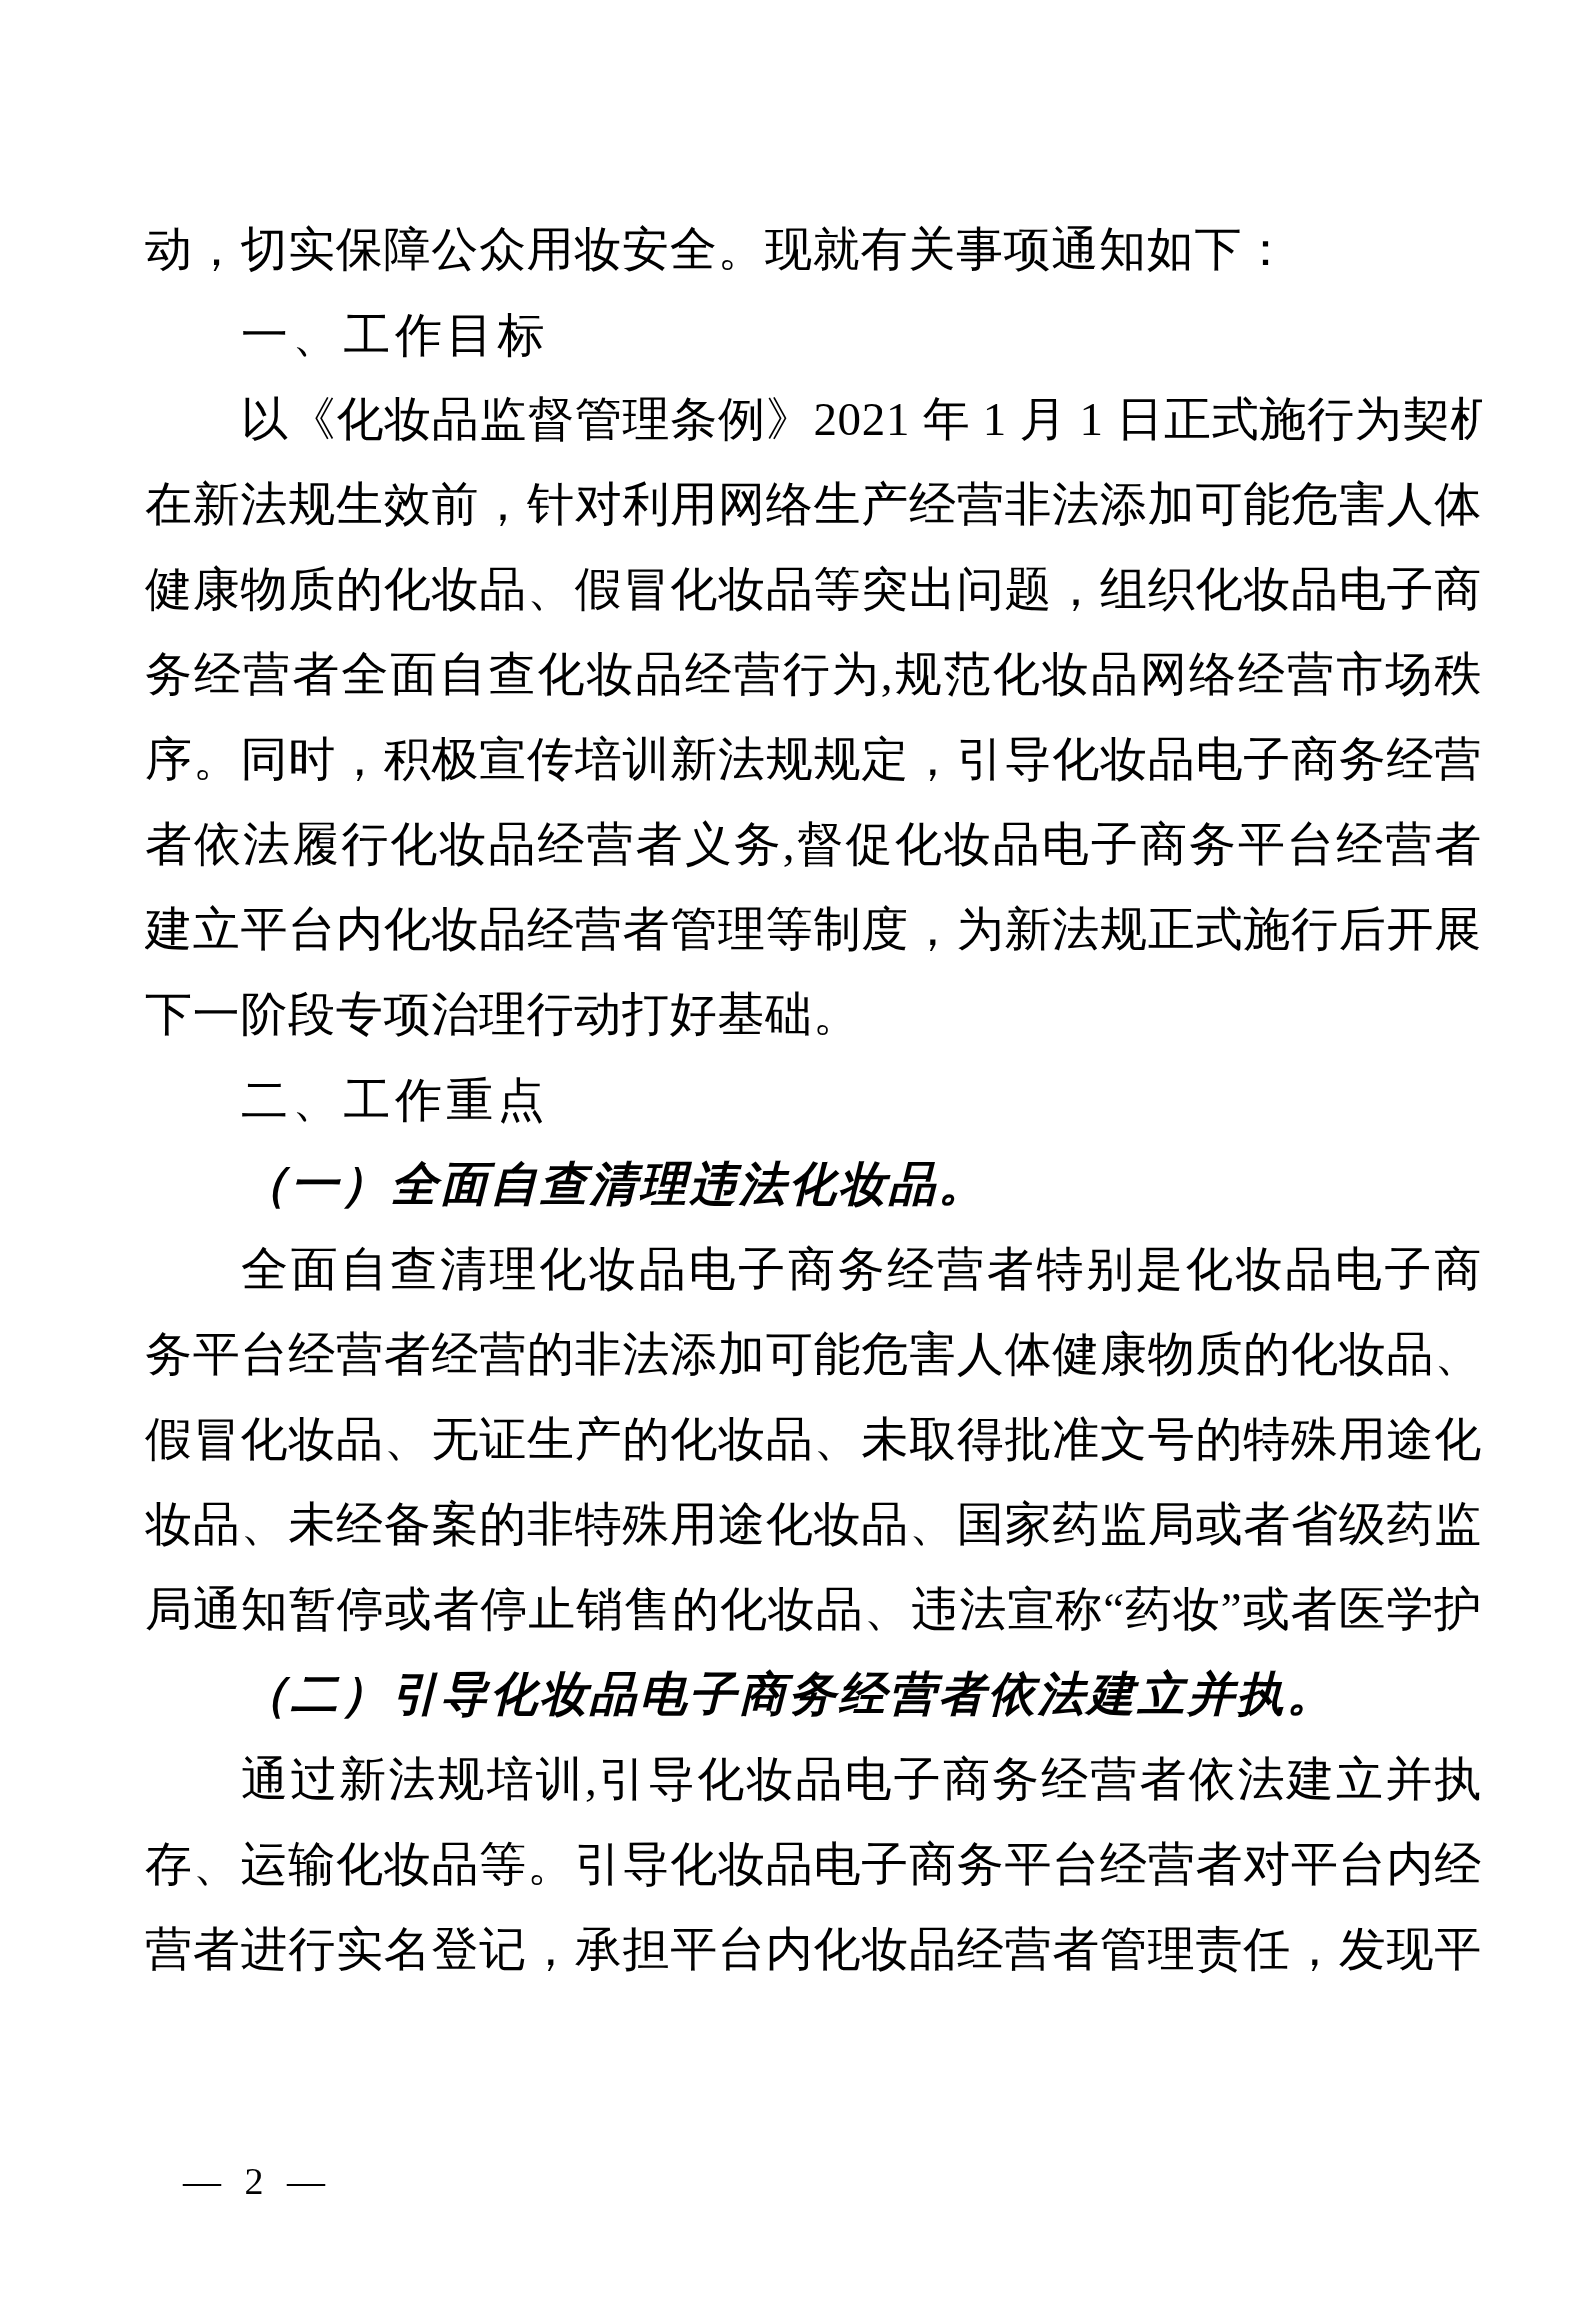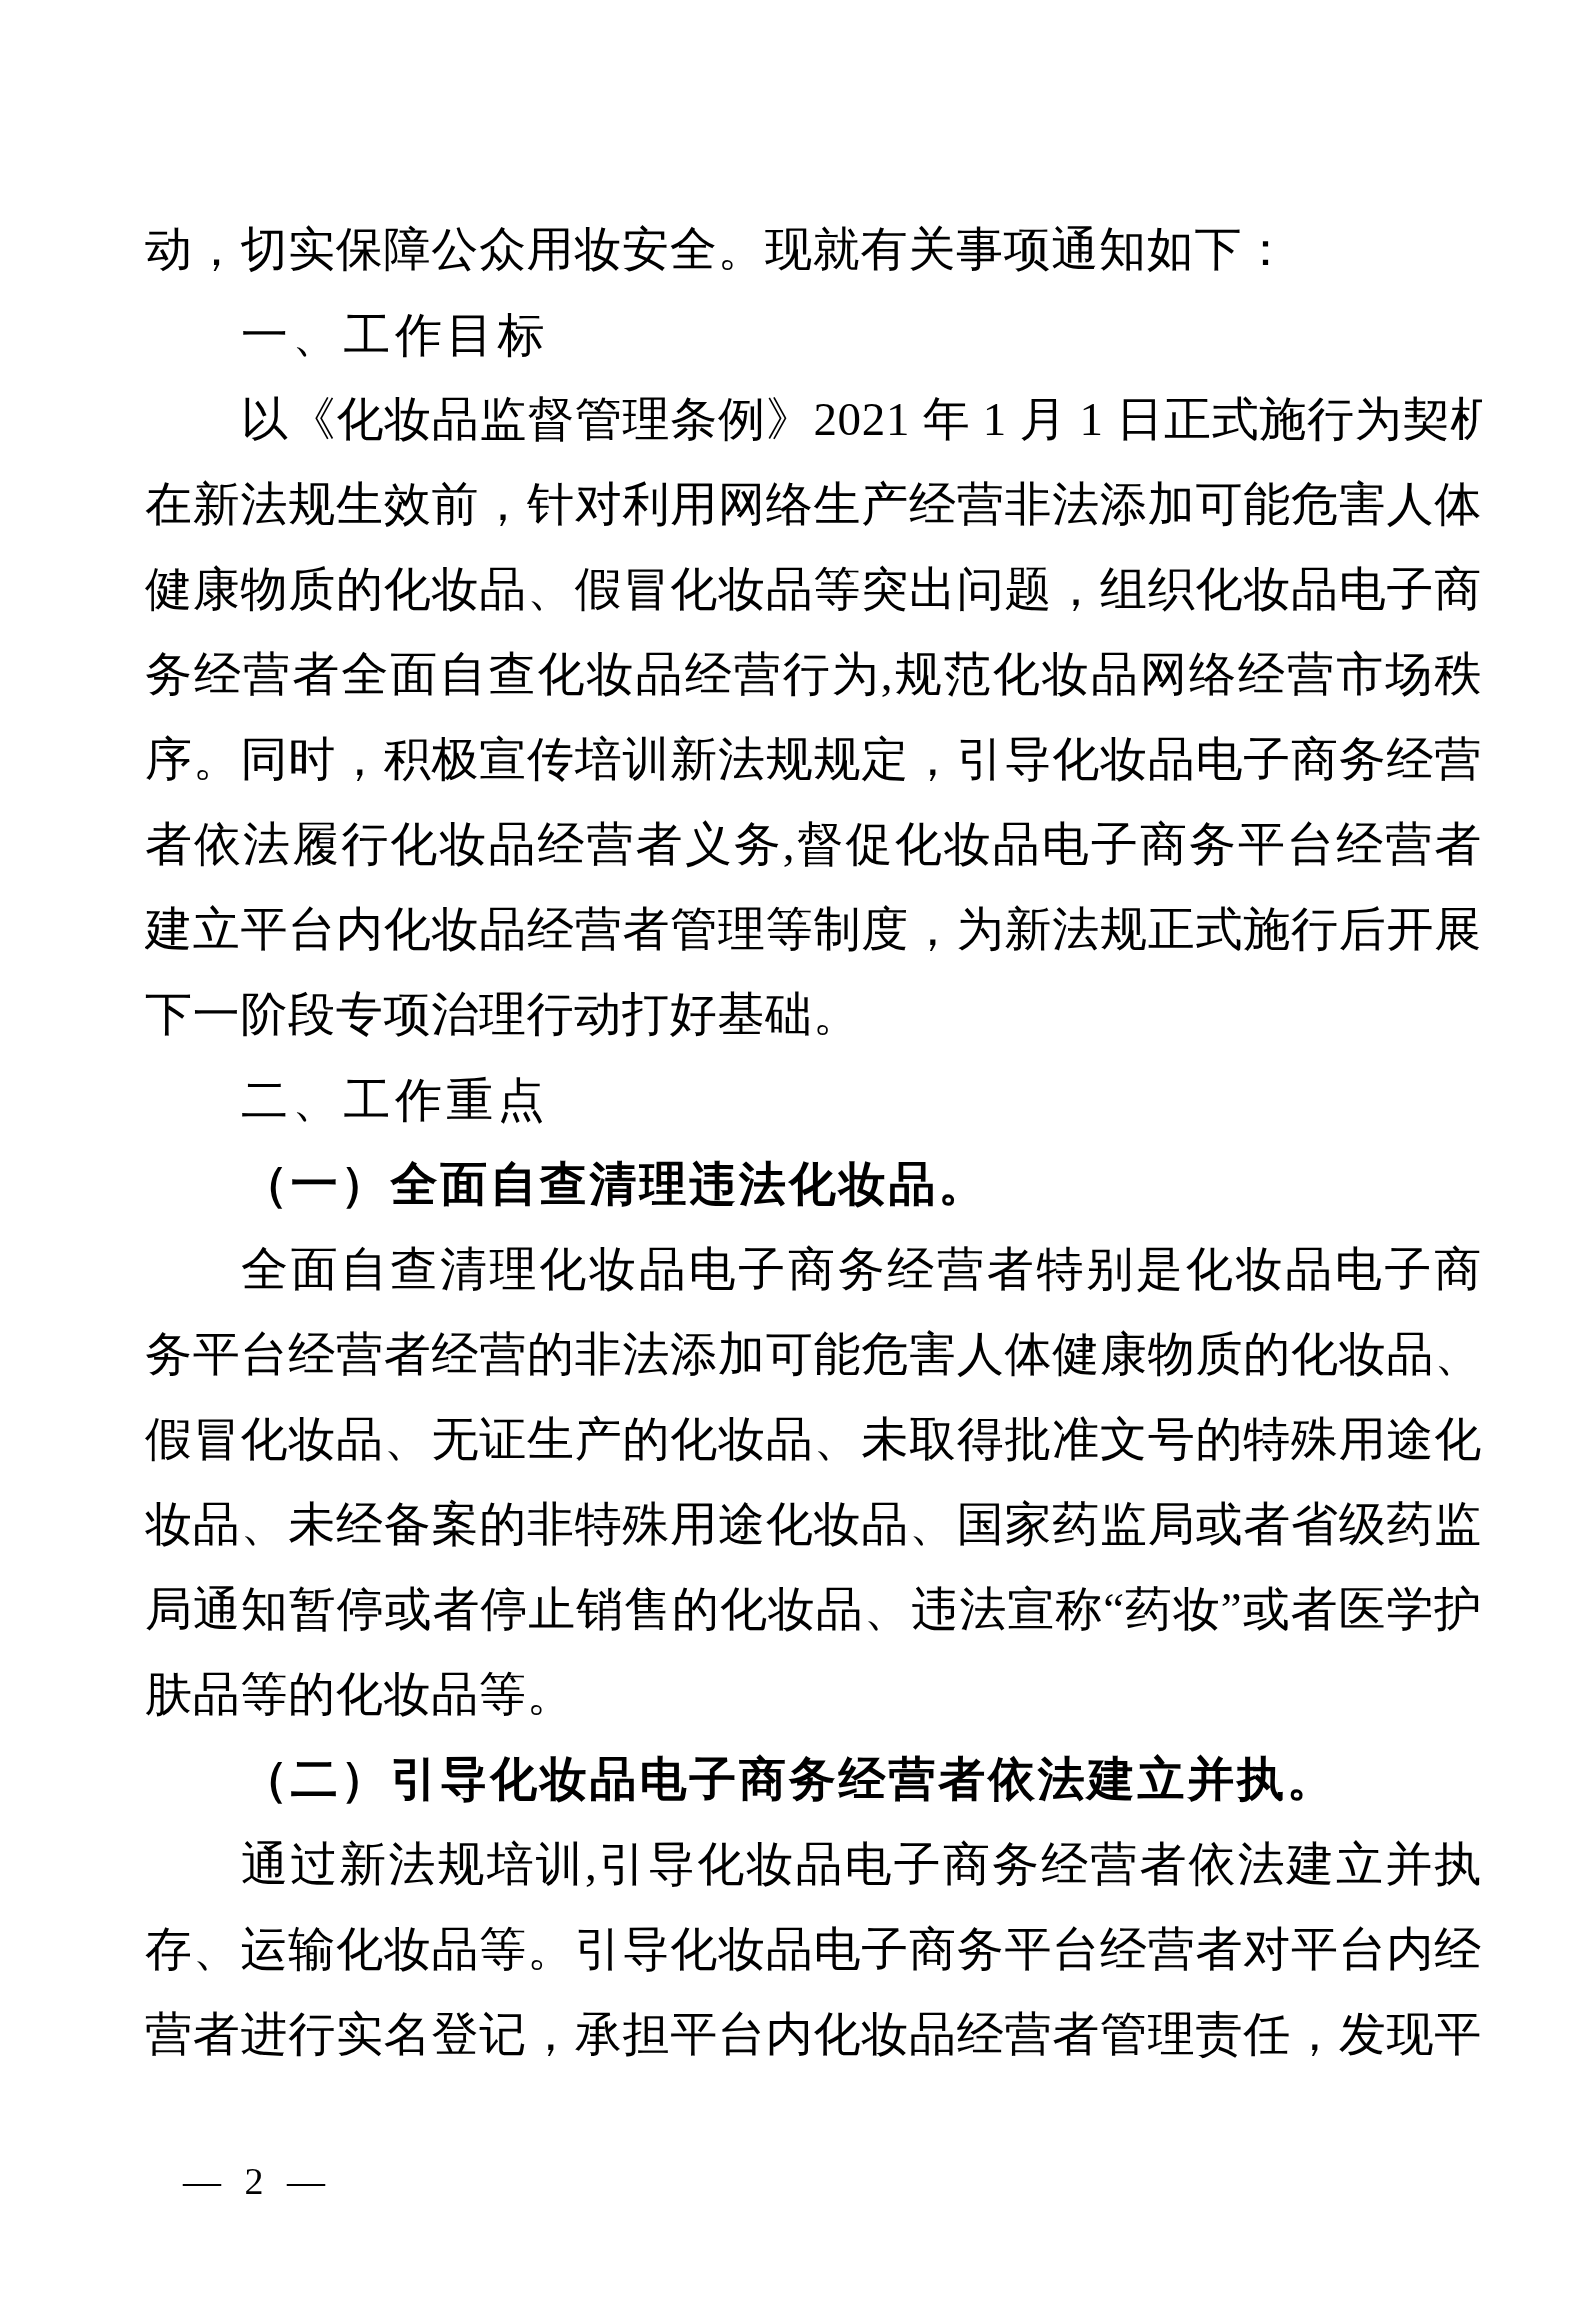--- a/index.html
+++ b/index.html
@@ -39,20 +39,21 @@
   
   .hei {
     font-family: "Liberation Sans", "DejaVu Sans", sans-serif;
     font-weight: normal;
     letter-spacing: 4.3px;
   }
   
   .kai {
     font-weight: bold;
     letter-spacing: 2.8px;
+    font-style: italic;
   }
   .footer {
     position: absolute;
     left: 183px;
     top: 2156px;
     font-size: 38px;
     line-height: 50px;
     letter-spacing: 7px;
   }
 </style>
@@ -77,21 +78,20 @@
 
     <div class="line hei indent">二、工作重点</div>
 
     <div class="line kai indent">（一）全面自查清理违法化妆品。</div>
 
     <div class="line indent fill">全面自查清理化妆品电子商务经营者特别是化妆品电子商</div>
     <div class="line fill">务平台经营者经营的非法添加可能危害人体健康物质的化妆品、</div>
     <div class="line fill">假冒化妆品、无证生产的化妆品、未取得批准文号的特殊用途化</div>
     <div class="line fill">妆品、未经备案的非特殊用途化妆品、国家药监局或者省级药监</div>
     <div class="line fill">局通知暂停或者停止销售的化妆品、违法宣称“药妆”或者医学护</div>
-    <div class="line">肤品等的化妆品等。</div>
 
     <div class="line kai indent">（二）引导化妆品电子商务经营者依法建立并执。</div>
 
     <div class="line indent fill">通过新法规培训,引导化妆品电子商务经营者依法建立并执</div>
     <div class="line fill">存、运输化妆品等。引导化妆品电子商务平台经营者对平台内经</div>
     <div class="line fill">营者进行实名登记，承担平台内化妆品经营者管理责任，发现平</div>
 
   </div>
 
   <div class="footer">— 2 —</div>

